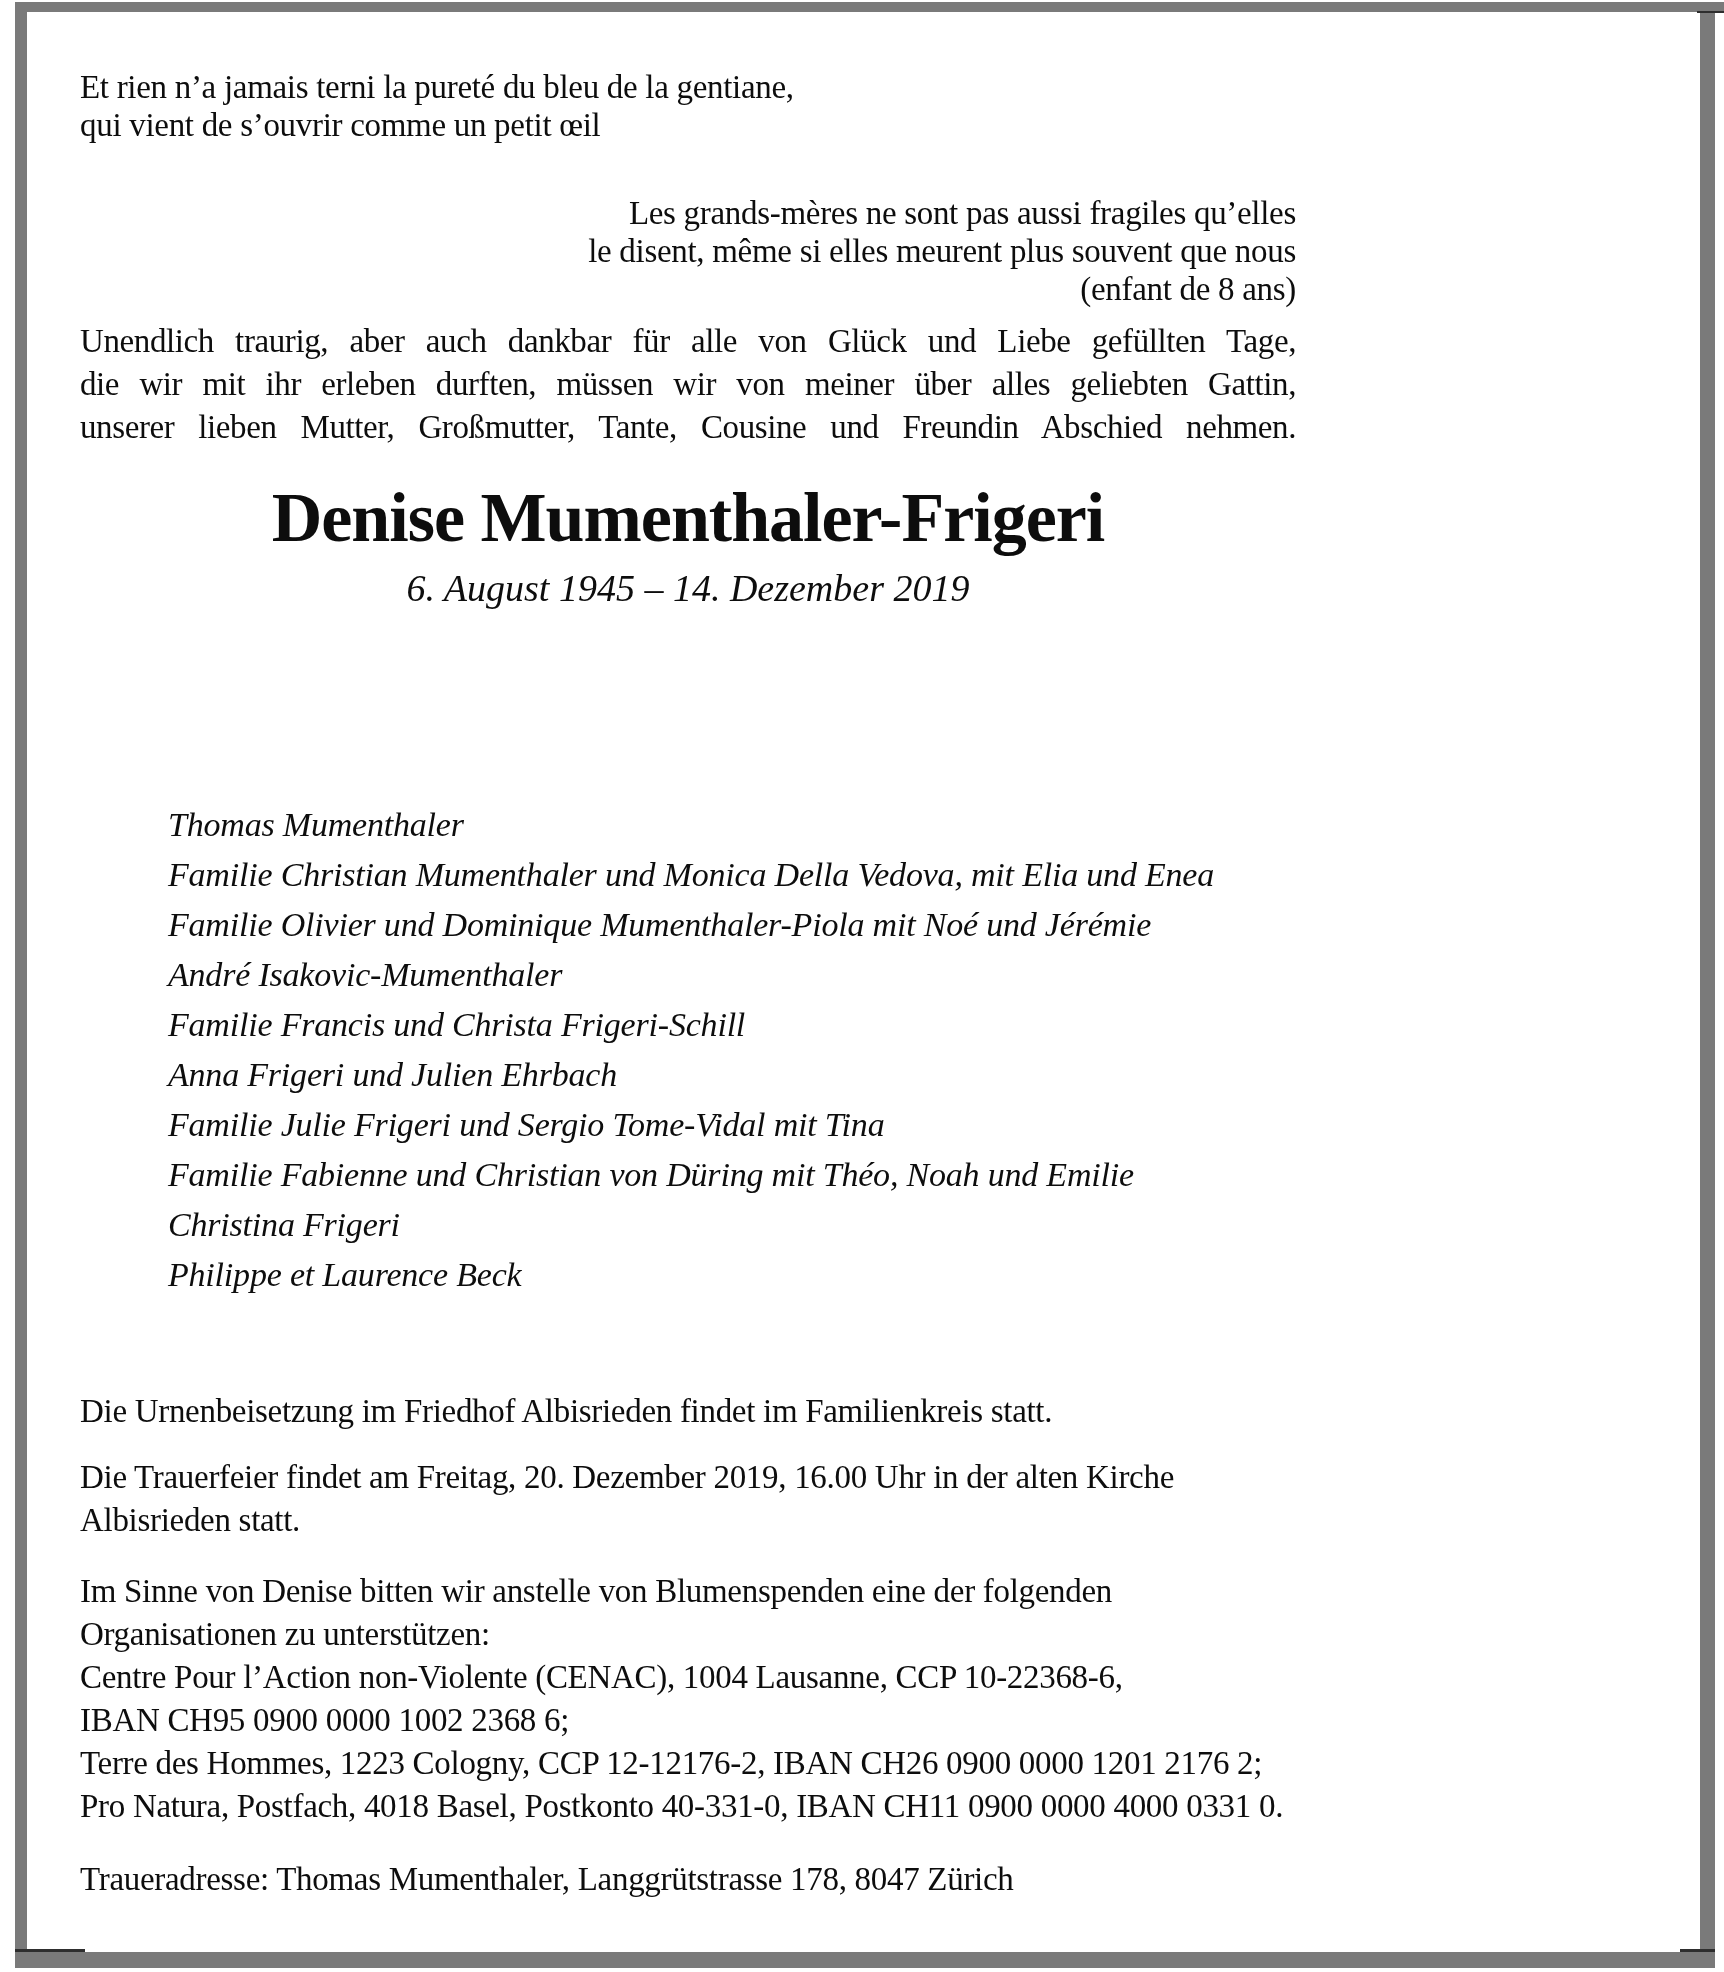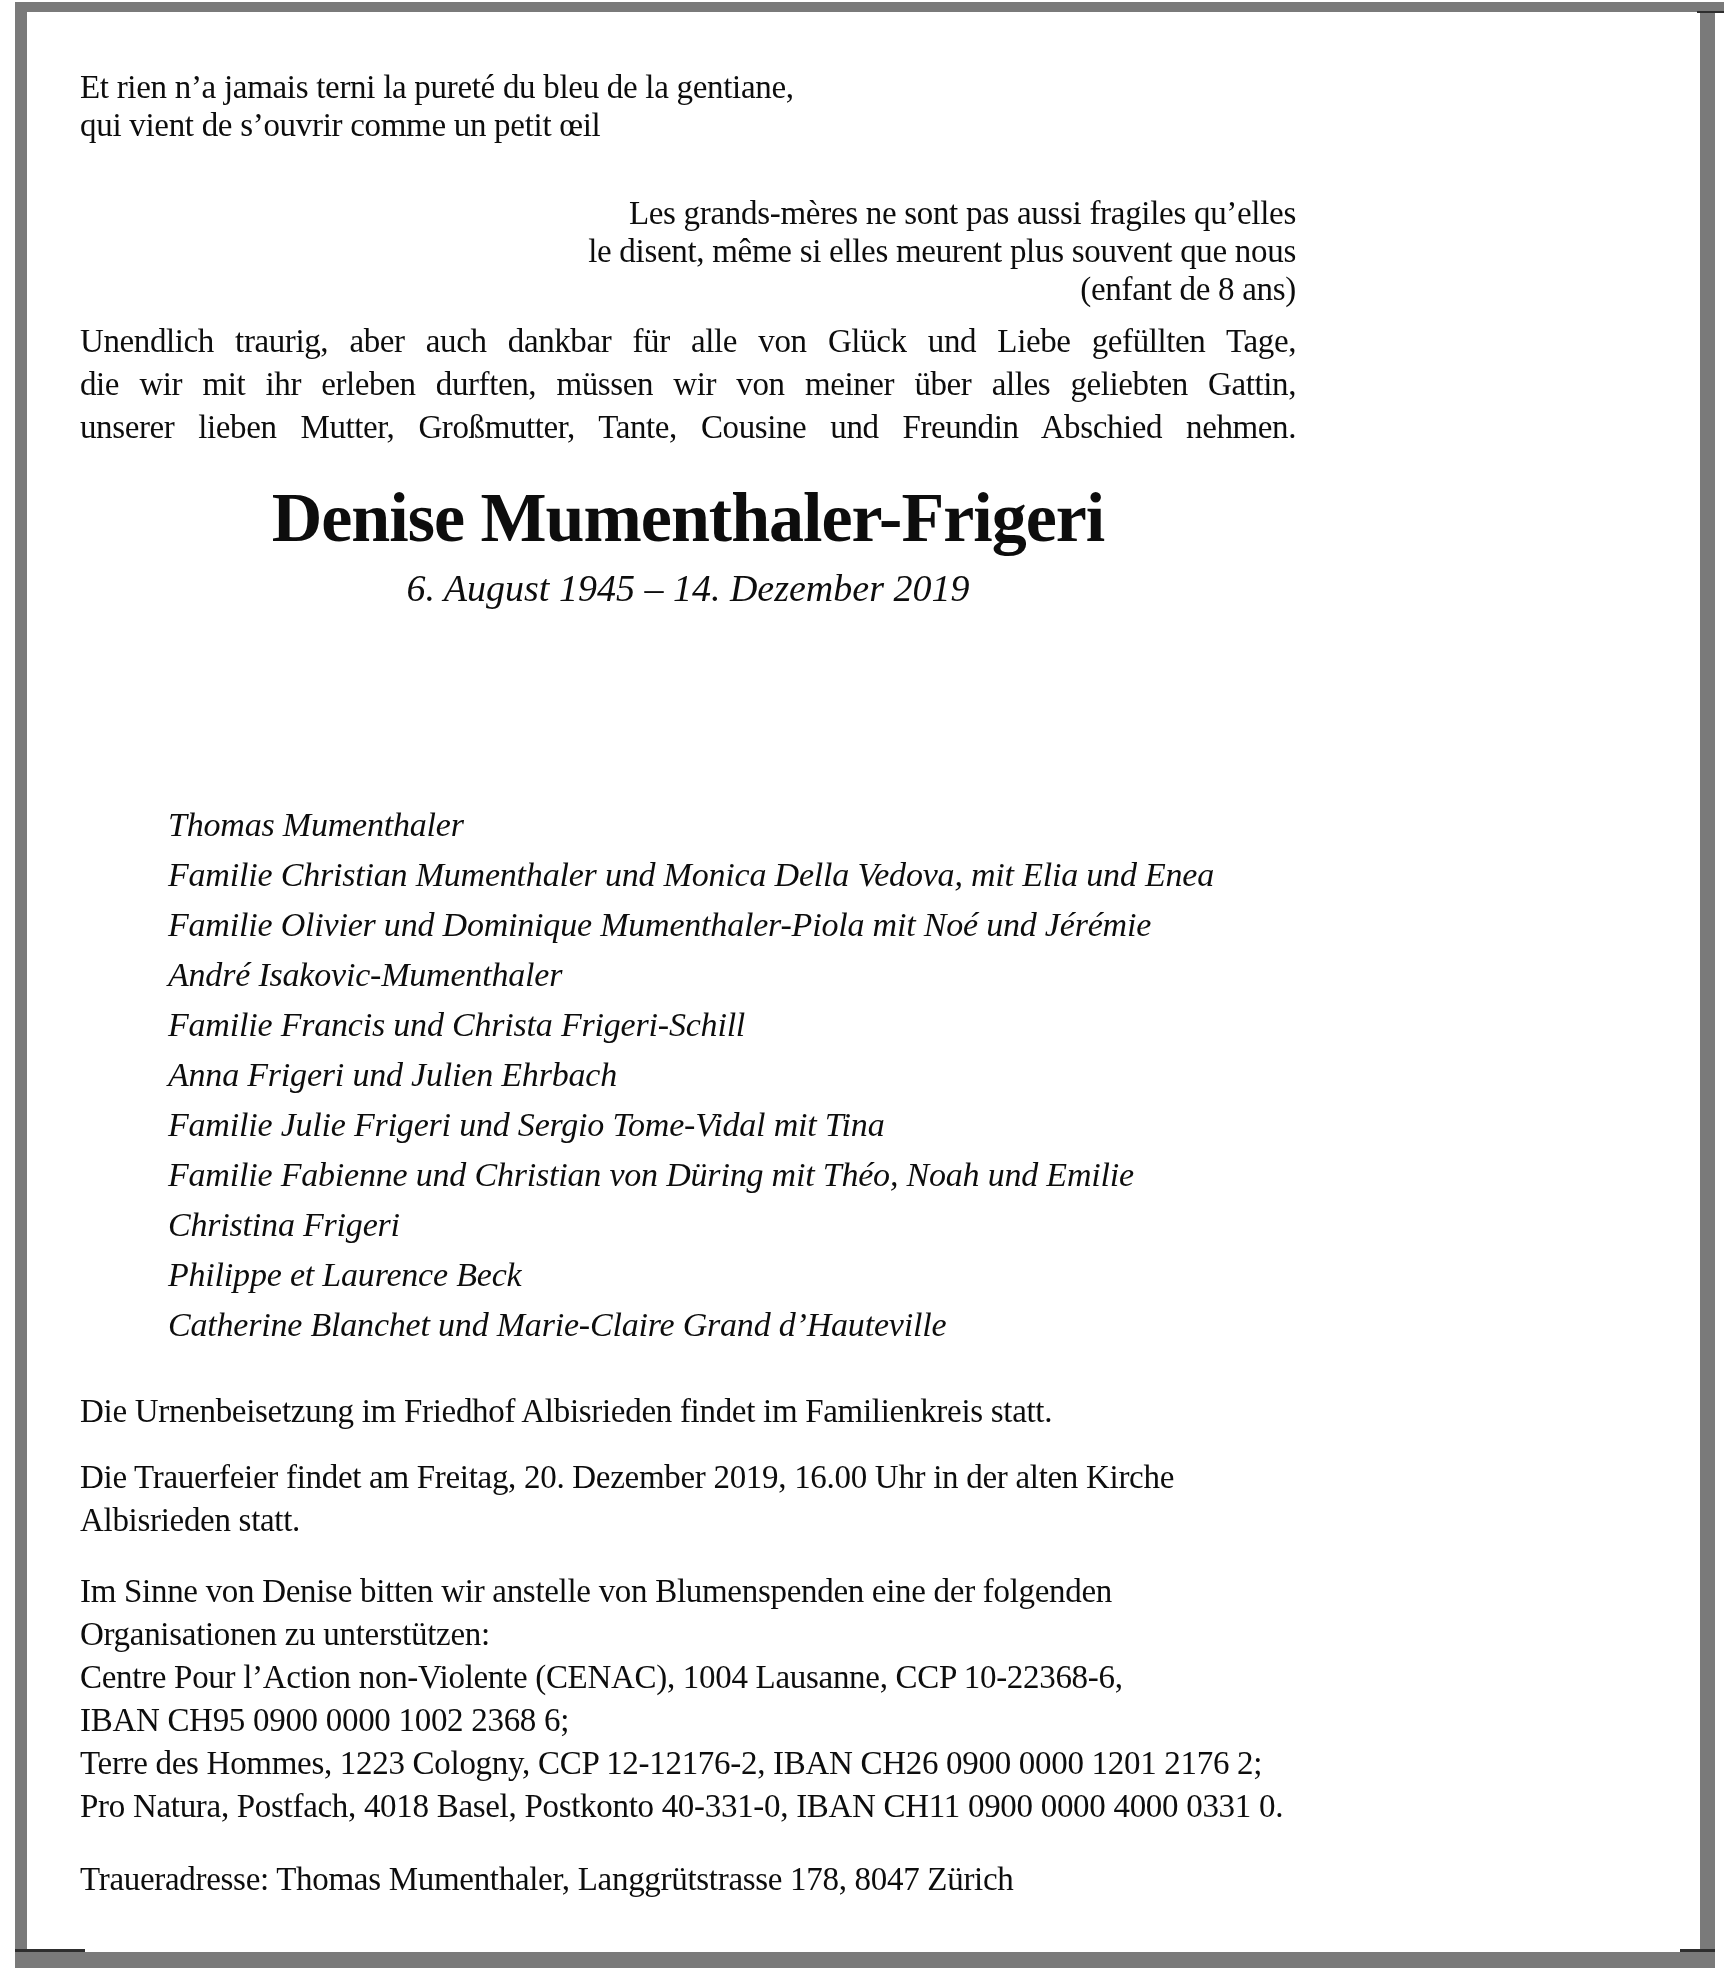--- a/index.html
+++ b/index.html
@@ -88,21 +88,20 @@
   <div>Thomas Mumenthaler</div>
   <div>Familie Christian Mumenthaler und Monica Della Vedova, mit Elia und Enea</div>
   <div>Familie Olivier und Dominique Mumenthaler-Piola mit Noé und Jérémie</div>
   <div>André Isakovic-Mumenthaler</div>
   <div>Familie Francis und Christa Frigeri-Schill</div>
   <div>Anna Frigeri und Julien Ehrbach</div>
   <div>Familie Julie Frigeri und Sergio Tome-Vidal mit Tina</div>
   <div>Familie Fabienne und Christian von Düring mit Théo, Noah und Emilie</div>
   <div>Christina Frigeri</div>
   <div>Philippe et Laurence Beck</div>
-  <div>Catherine Blanchet und Marie-Claire Grand d’Hauteville</div>
 </div>
 
 <div class="block body-text" style="top: 1390px;">
   <div class="nowrap">Die Urnenbeisetzung im Friedhof Albisrieden findet im Familienkreis statt.</div>
 </div>
 
 <div class="block body-text" style="top: 1456px;">
   <div>Die Trauerfeier findet am Freitag, 20. Dezember 2019, 16.00 Uhr in der alten Kirche</div>
   <div>Albisrieden statt.</div>
 </div>

